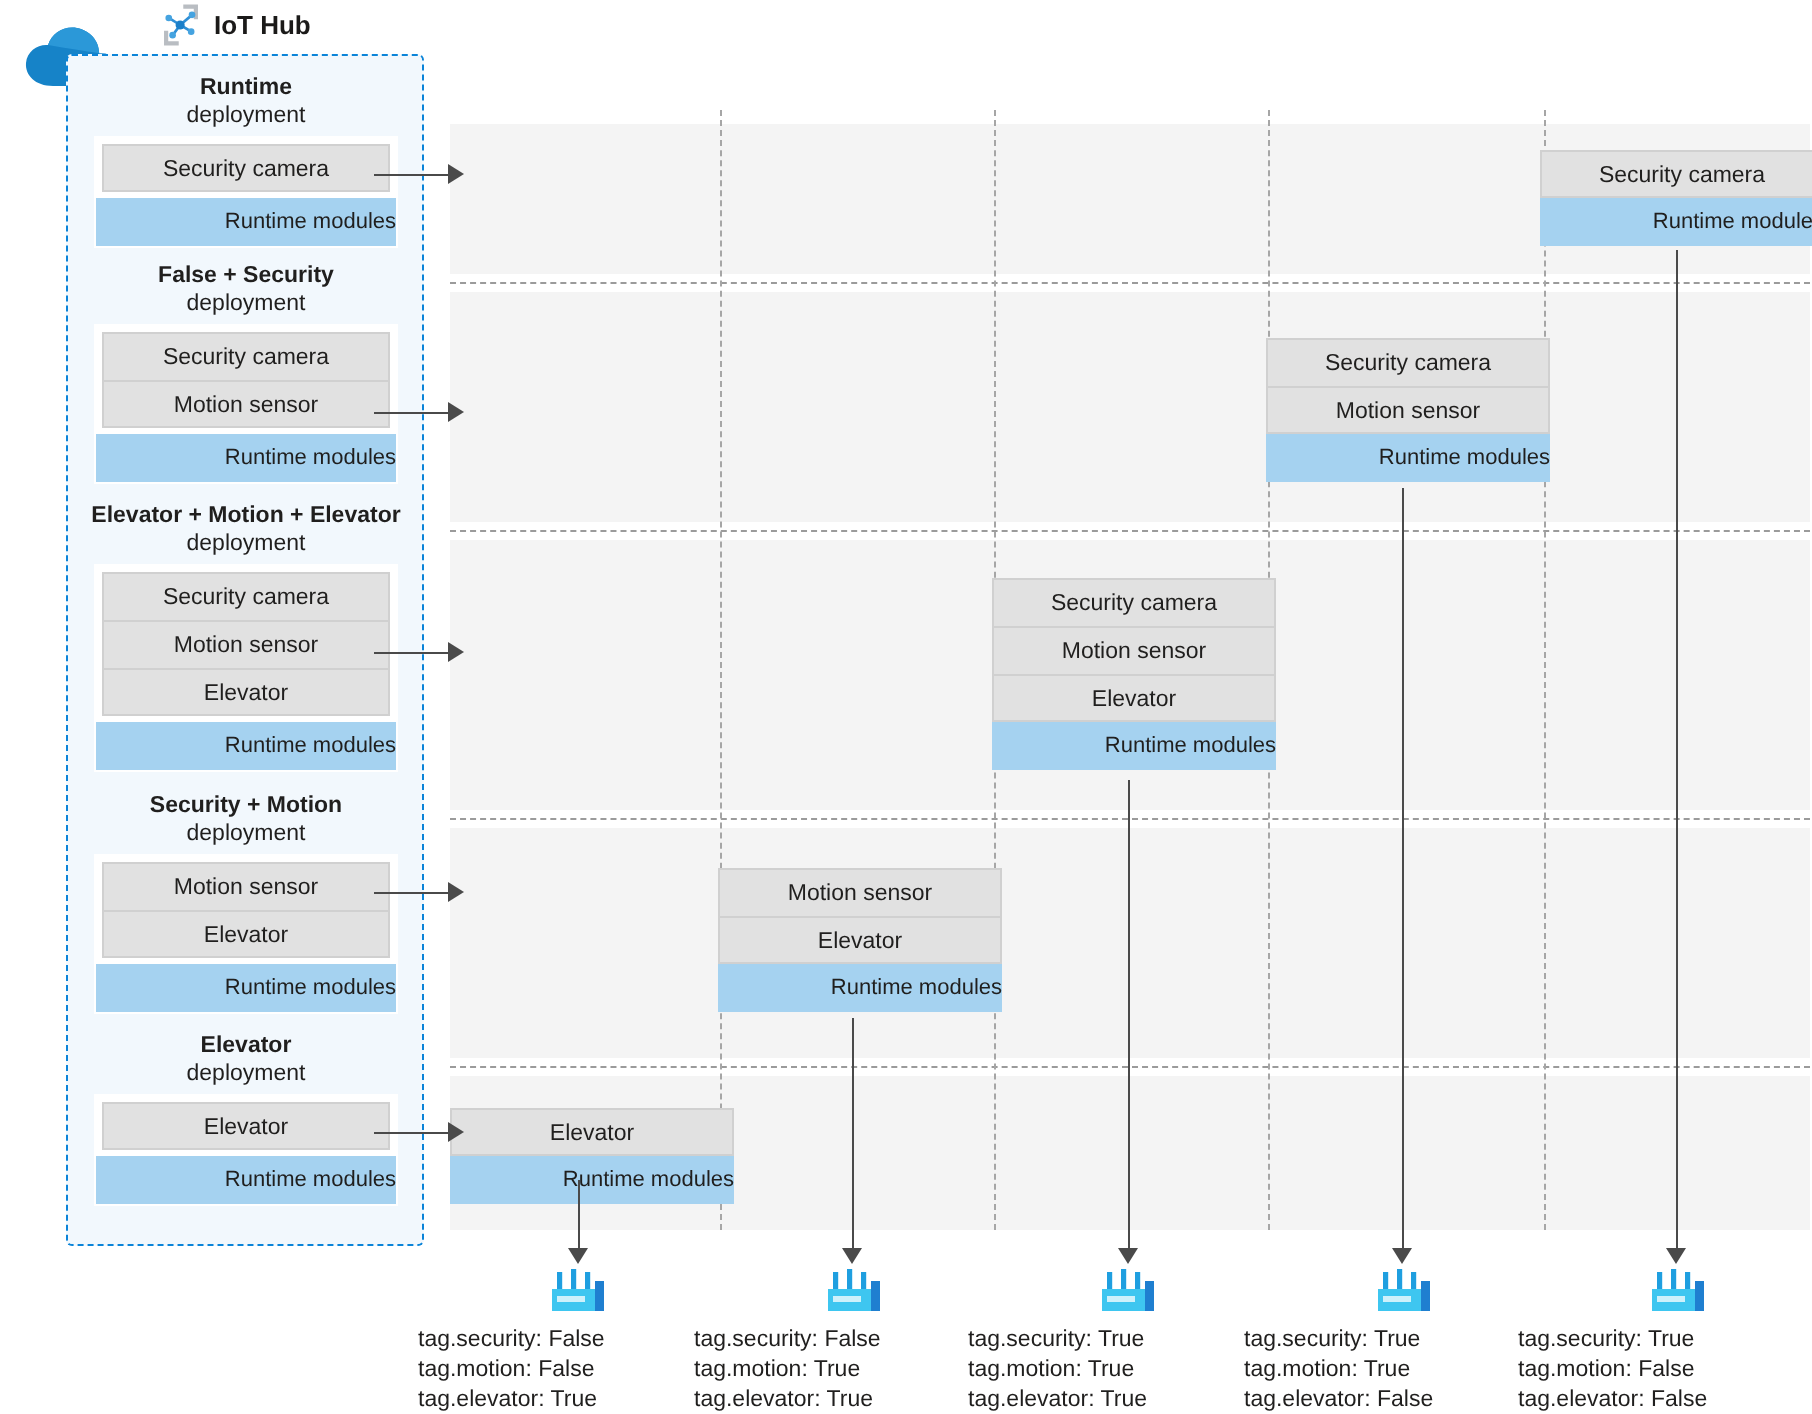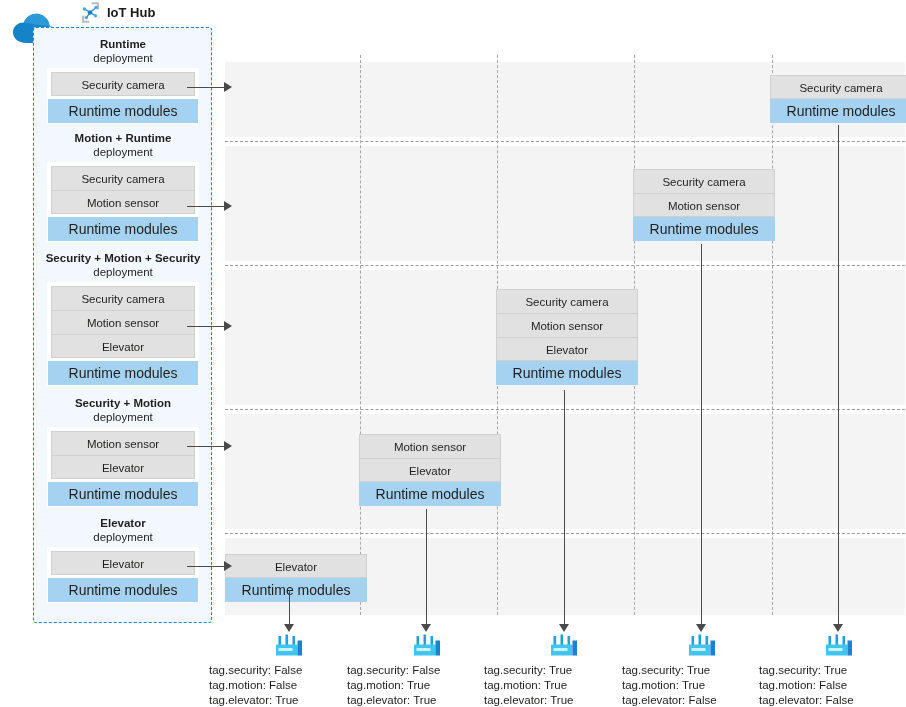--- a/index.html
+++ b/index.html
@@ -46,22 +46,22 @@
     box-sizing:border-box;
     padding:3px 3px 0 3px;
   }
   .mod{
     background:#e1e1e1;border:1px solid #d0d0d0;border-bottom:none;
     height:24px;line-height:24px;text-align:center;
     font-size:11.5px;color:#201f1e;box-sizing:border-box;
   }
   .mod.last{border-bottom:1px solid #d0d0d0;}
   .runtime{
-    background:#a5d2f0;height:24px;line-height:24px;text-align:center;
-    font-size:14px;color:#201f1e;
+    background:#a5d2f0;height:24px;line-height:24px;text-align:right;
+    font-size:11px;color:#201f1e;
     margin:3px -3px 0 -3px;
     box-sizing:border-box;
   }
 
   
   .grid{position:absolute;left:213px;top:55px;width:680px;height:560px;}
   .band{
     position:absolute;left:0;width:680px;background:#f4f4f4;
   }
   .rowsep{
@@ -132,33 +132,33 @@
       <span class="sub">deployment</span>
     </div>
     <div class="dep-card">
       <div class="mod last">Security camera</div>
       <div class="runtime">Runtime modules</div>
     </div>
   </div>
 
   <div class="dep" style="top:132px;">
     <div class="dep-label">
-      <span>Motion + Runtime</span><br>
+      <span>False + Security</span><br>
       <span class="sub">deployment</span>
     </div>
     <div class="dep-card">
       <div class="mod">Security camera</div>
       <div class="mod last">Motion sensor</div>
       <div class="runtime">Runtime modules</div>
     </div>
   </div>
 
   <div class="dep" style="top:252px;">
     <div class="dep-label">
-      <span>Security + Motion + Security</span><br>
+      <span>Elevator + Motion + Elevator</span><br>
       <span class="sub">deployment</span>
     </div>
     <div class="dep-card">
       <div class="mod">Security camera</div>
       <div class="mod">Motion sensor</div>
       <div class="mod last">Elevator</div>
       <div class="runtime">Runtime modules</div>
     </div>
   </div>
 

